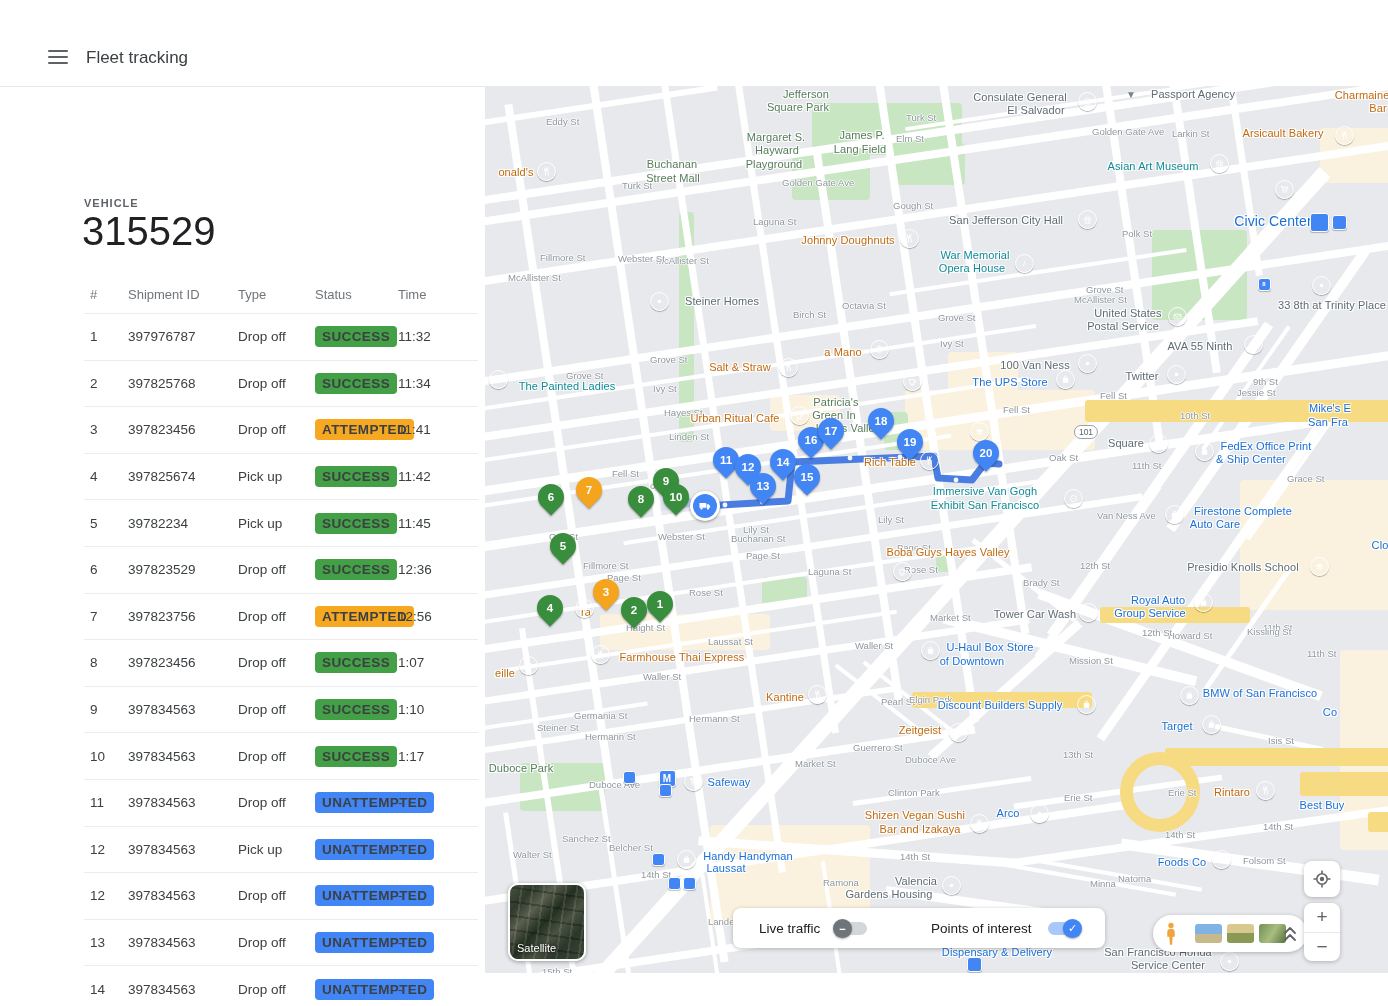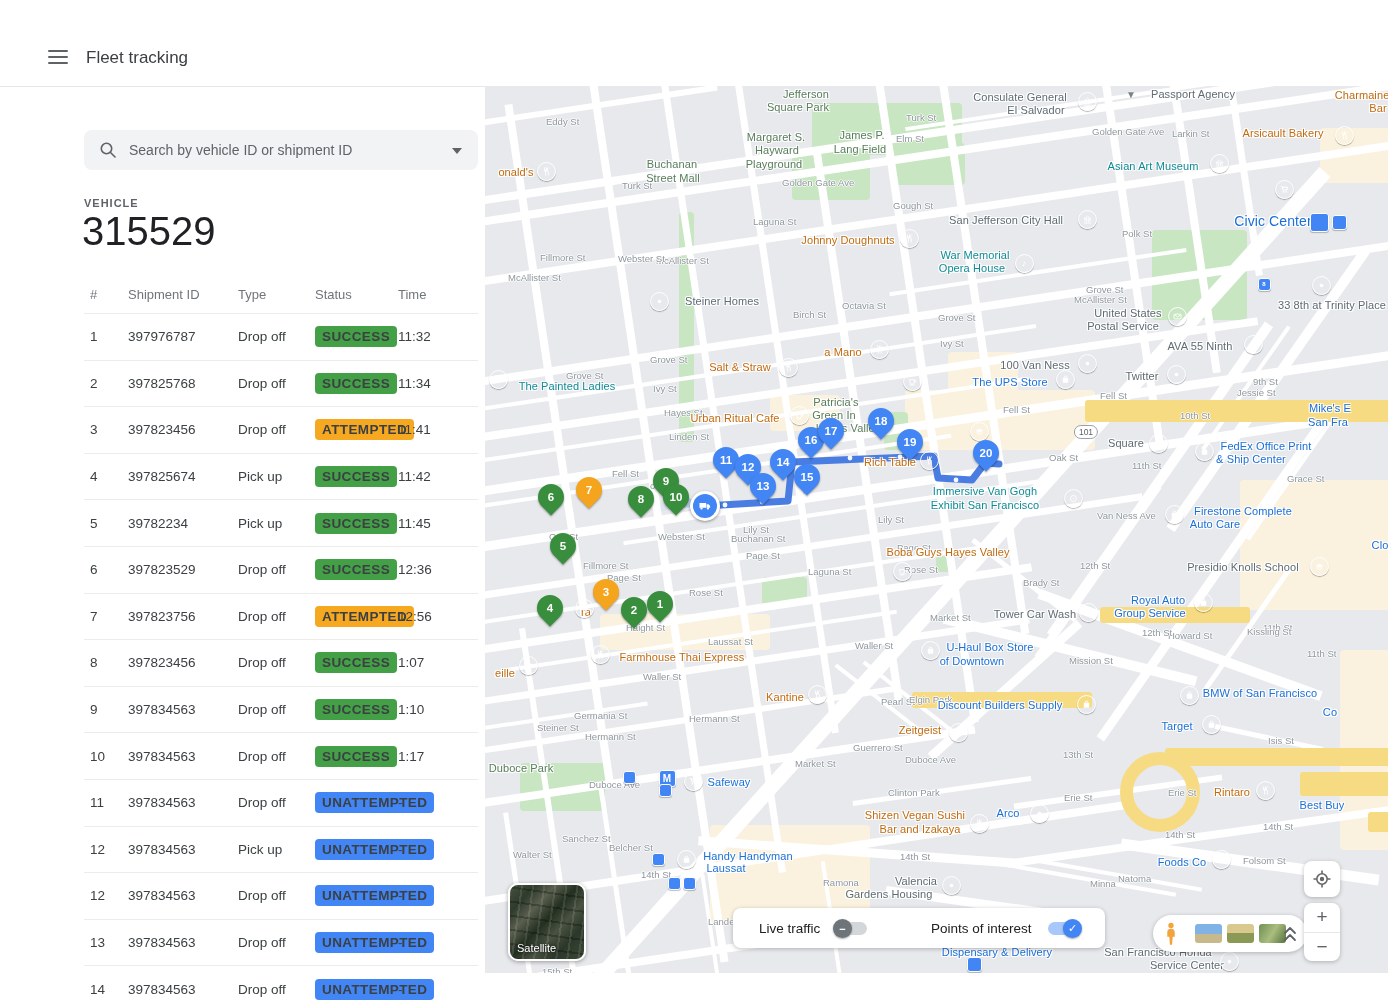--- a/index.html
+++ b/index.html
@@ -86,28 +86,20 @@
   <div id="hdr">
     <div id="burger">
         <i></i>
         <i></i>
         <i></i>
       </div>
     <div id="hdr-title">Fleet tracking</div>
   </div>
 
   <div id="sb">
-    <div id="search">
-      <svg width="18" height="18" viewBox="0 0 18 18">
-          <circle cx="7.5" cy="7.5" r="5.2" fill="none" stroke="#5f6368" stroke-width="1.6"></circle>
-          <path d="M11.5 11.5 16 16" stroke="#5f6368" stroke-width="1.6" stroke-linecap="round"></path>
-        </svg>
-      <span class="ph">Search by vehicle ID or shipment ID</span>
-      <span class="car"></span>
-    </div>
     <div id="vlabel">VEHICLE</div>
     <div id="vid">315529</div>
     <div id="thead">
       <span class="c0">#</span>
       <span class="c1">Shipment ID</span>
       <span class="c2">Type</span>
       <span class="c3">Status</span>
       <span class="c4">Time</span>
     </div>
     <div id="rows">
@@ -466,21 +458,21 @@
         <div class="mlabel c-civic" style="left: 715px; top: 260px;">AVA 55 Ninth</div>
         <div class="mlabel c-civic" style="left: 657px; top: 290px;">Twitter</div>
         <div class="mlabel c-civic" style="left: 550px; top: 279px;">100 Van Ness</div>
         <div class="mlabel c-civic" style="left: 641px; top: 357px;">Square</div>
         <div class="mlabel c-civic" style="left: 758px; top: 481px;">Presidio Knolls School</div>
         <div class="mlabel c-civic" style="left: 550px; top: 528px;">Tower Car Wash</div>
         <div class="mlabel c-civic" style="left: 431px; top: 795px;">Valencia</div>
         <div class="mlabel c-civic" style="left: 404px; top: 808px;">Gardens Housing</div>
         <div class="mlabel c-civic" style="left: 847px; top: 219px;">33 8th at Trinity Place</div>
         <div class="mlabel c-civic" style="left: 673px; top: 866px;">San Francisco Honda</div>
-        <div class="mlabel c-civic" style="left: 702px; top: 879px; text-align: center;">Service Center</div>
+        <div class="mlabel c-civic" style="left: 683px; top: 879px; text-align: center;">Service Center</div>
         <div class="mlabel c-park" style="left: 321px; top: 8px;">Jefferson</div>
         <div class="mlabel c-park" style="left: 313px; top: 21px;">Square Park</div>
         <div class="mlabel c-park" style="left: 291px; top: 51px;">Margaret S.</div>
         <div class="mlabel c-park" style="left: 292px; top: 64px;">Hayward</div>
         <div class="mlabel c-park" style="left: 289px; top: 78px;">Playground</div>
         <div class="mlabel c-park" style="left: 377px; top: 49px;">James P.</div>
         <div class="mlabel c-park" style="left: 375px; top: 63px;">Lang Field</div>
         <div class="mlabel c-park" style="left: 187px; top: 78px;">Buchanan</div>
         <div class="mlabel c-park" style="left: 188px; top: 92px;">Street Mall</div>
         <div class="mlabel c-park" style="left: 36px; top: 682px;">Duboce Park</div>

